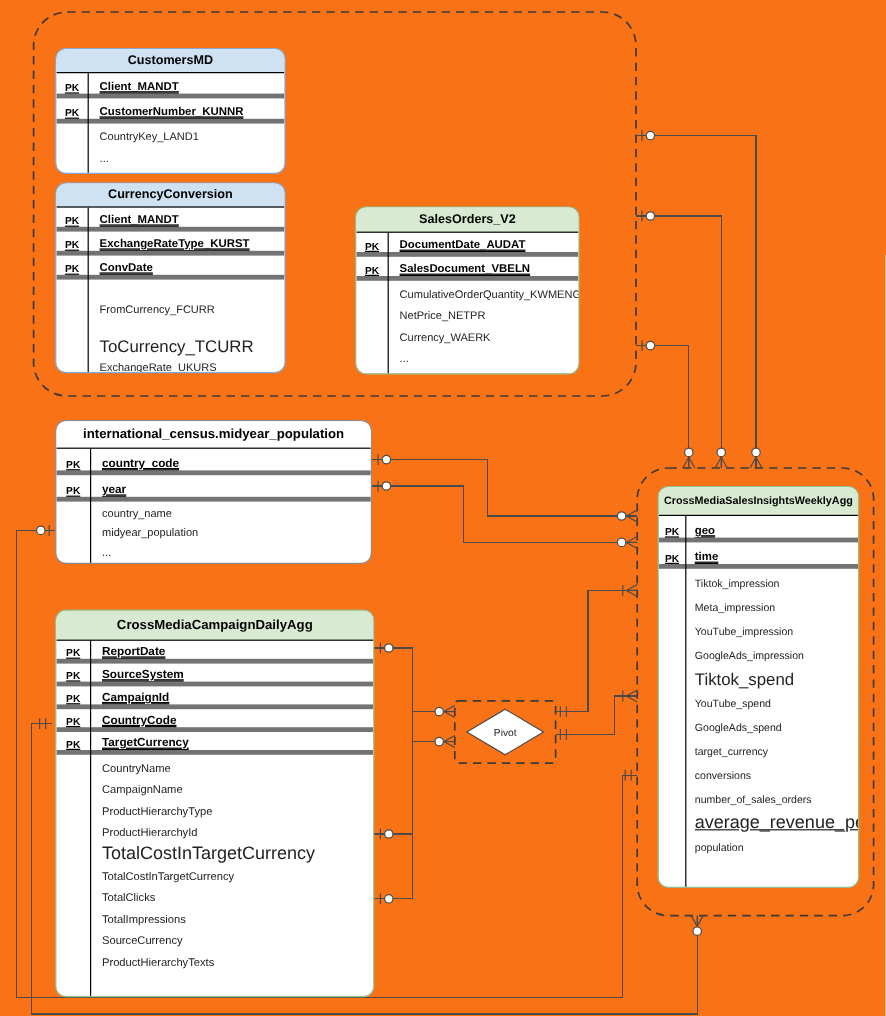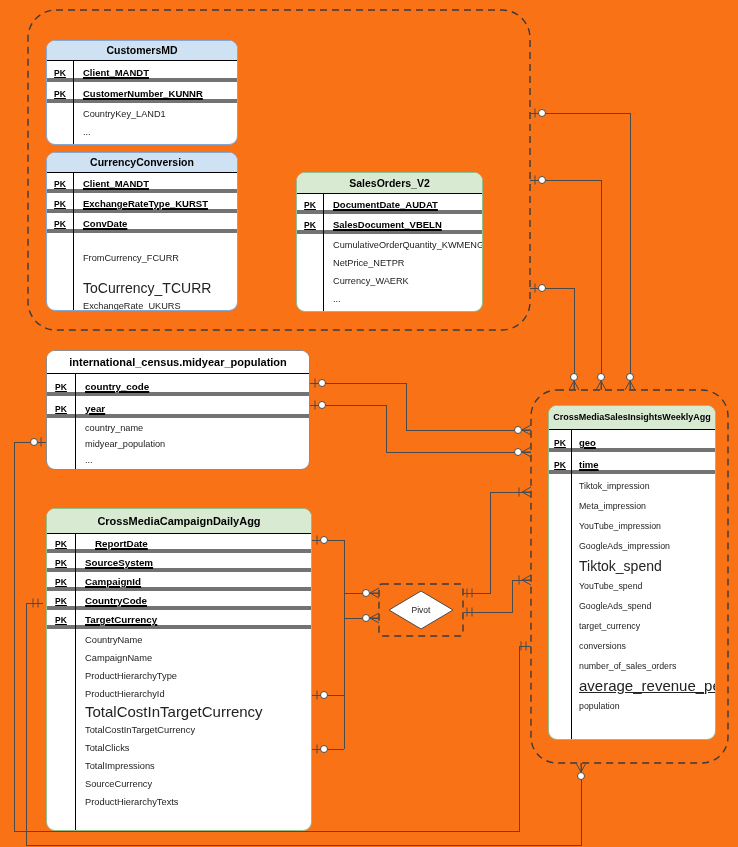--- a/index.html
+++ b/index.html
@@ -221,21 +221,21 @@
             <div class="arow" style="height: 16px; line-height: 16px; font-size: 9.2px; padding-left: 38px;">...</div>
           </div>
           <div class="vdiv" style="left: 28px; top: 0px; height: 98px;"></div>
         </div>
       </div>
       <div class="tbl" style="left: 46px; top: 492px; width: 266px; height: 323px; border: 1.4px solid rgb(147, 189, 139); margin-top: 16px;">
         <div class="tbl-title" style="height: 24px; line-height: 24px; font-size: 11px; background: rgb(217, 234, 211);">CrossMediaCampaignDailyAgg</div>
         <div class="tbl-body">
           <div class="krow" style="height: 19px;">
             <span class="pk" style="width: 28px; font-size: 8.5px;">PK</span>
-            <span class="kname" style="font-size: 9.8px; padding-left: 20px;">ReportDate</span>
+            <span class="kname" style="font-size: 9.8px; padding-left: 10px;">ReportDate</span>
           </div>
           <div class="krow" style="height: 19px;">
             <span class="pk" style="width: 28px; font-size: 8.5px;">PK</span>
             <span class="kname" style="font-size: 9.8px; padding-left: 10px;">SourceSystem</span>
           </div>
           <div class="krow" style="height: 19px;">
             <span class="pk" style="width: 28px; font-size: 8.5px;">PK</span>
             <span class="kname" style="font-size: 9.8px; padding-left: 10px;">CampaignId</span>
           </div>
           <div class="krow" style="height: 19px;">

